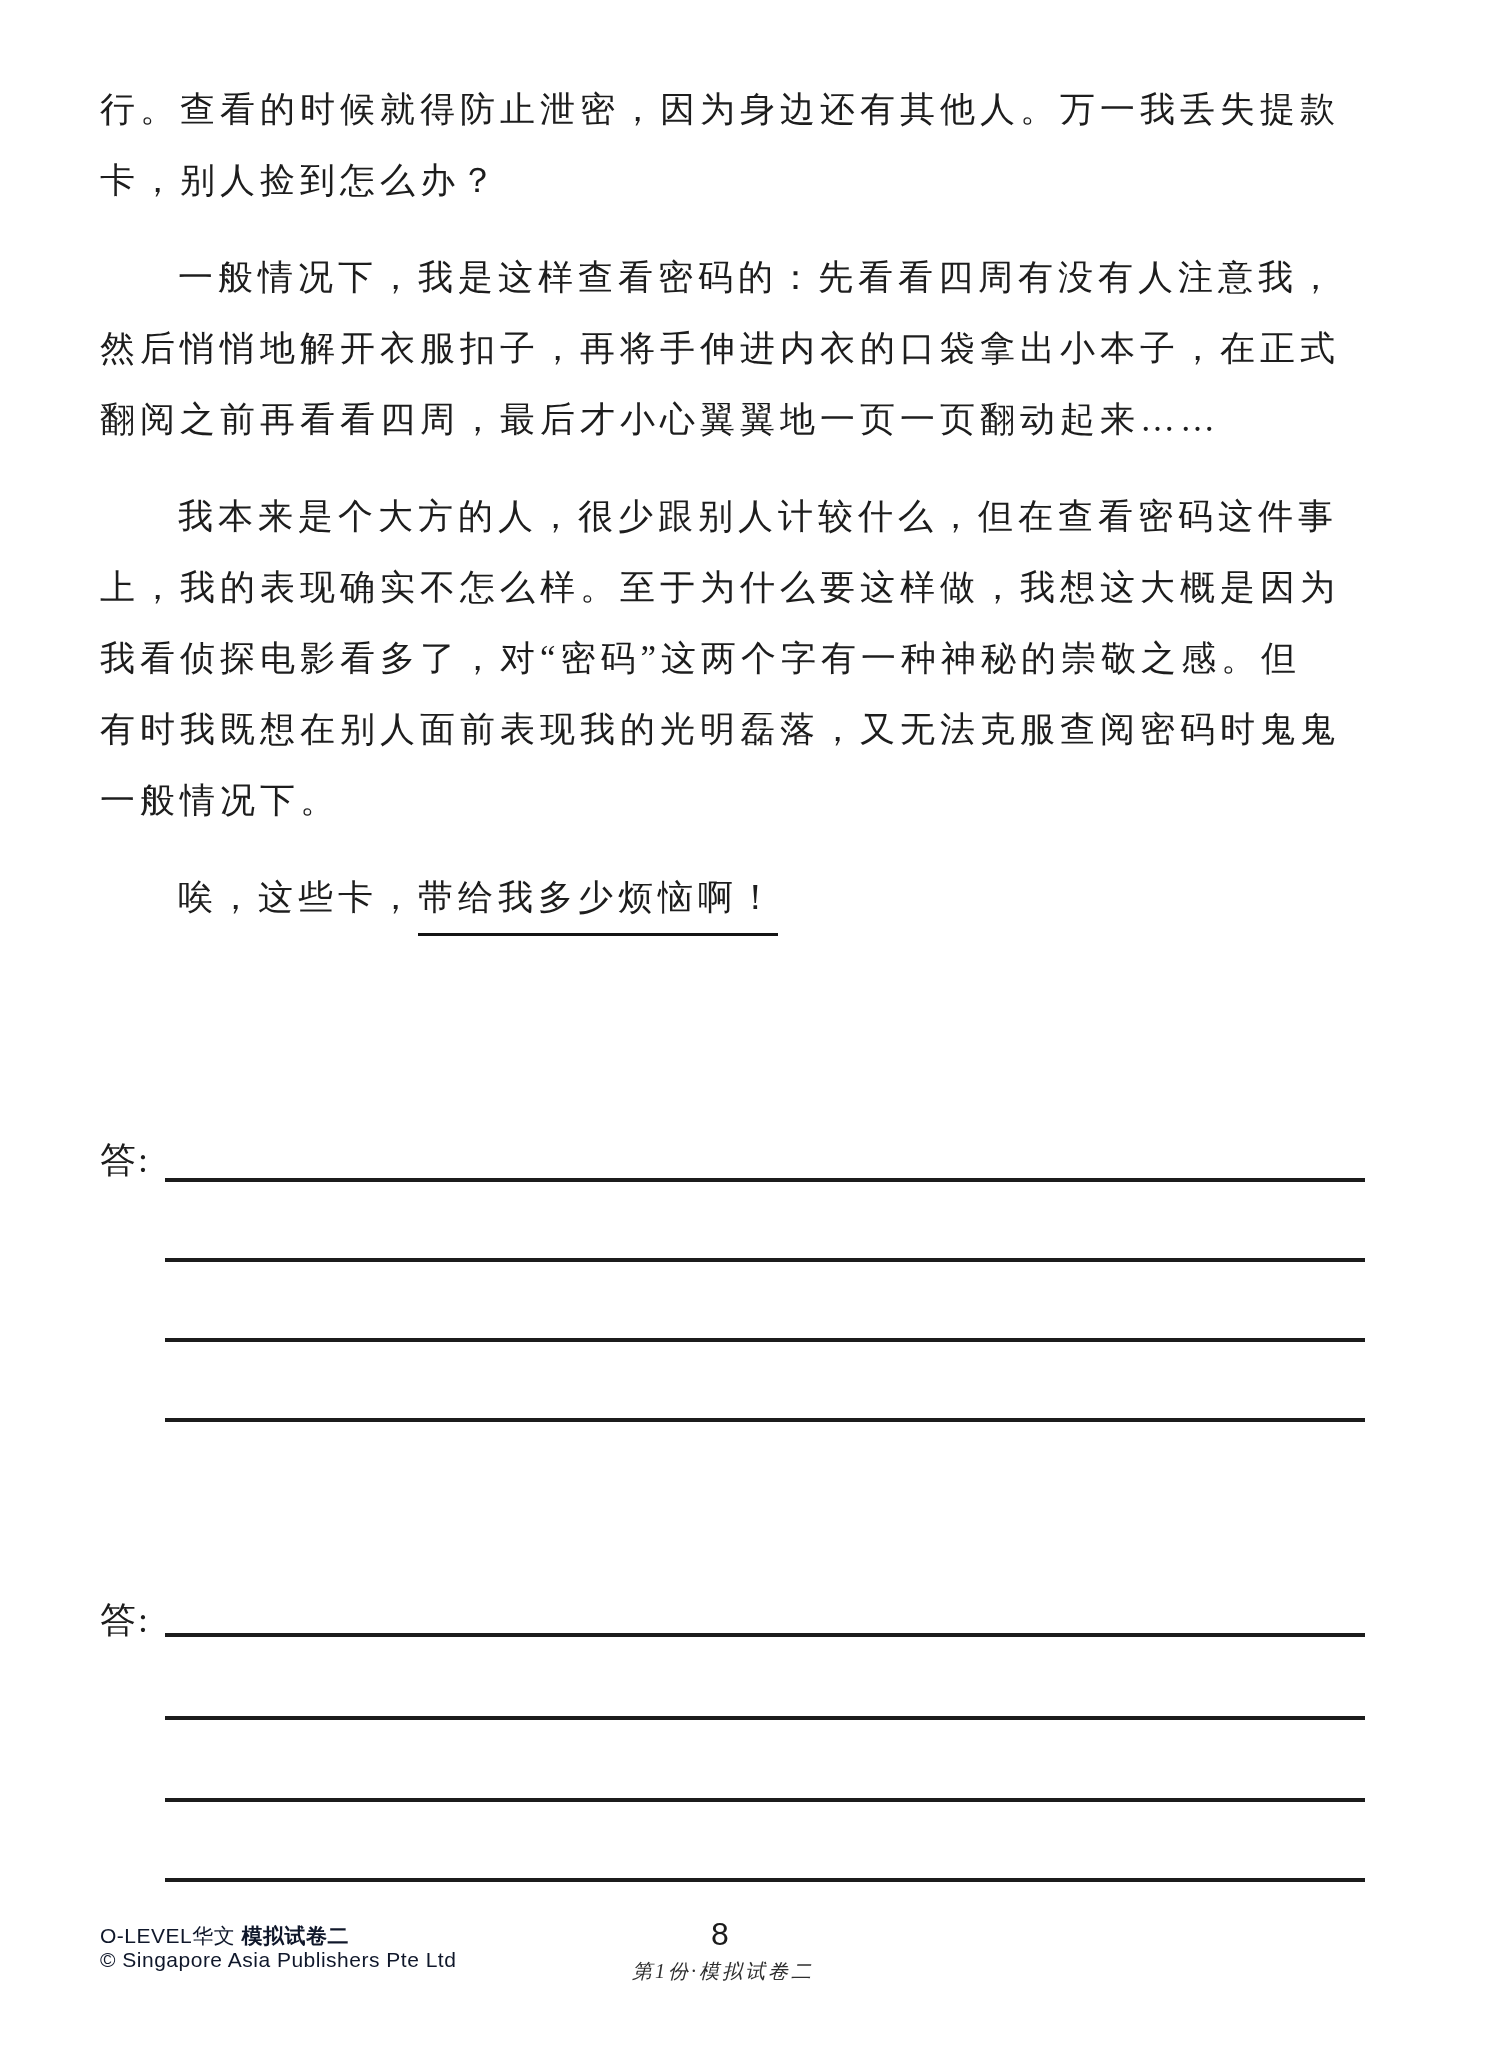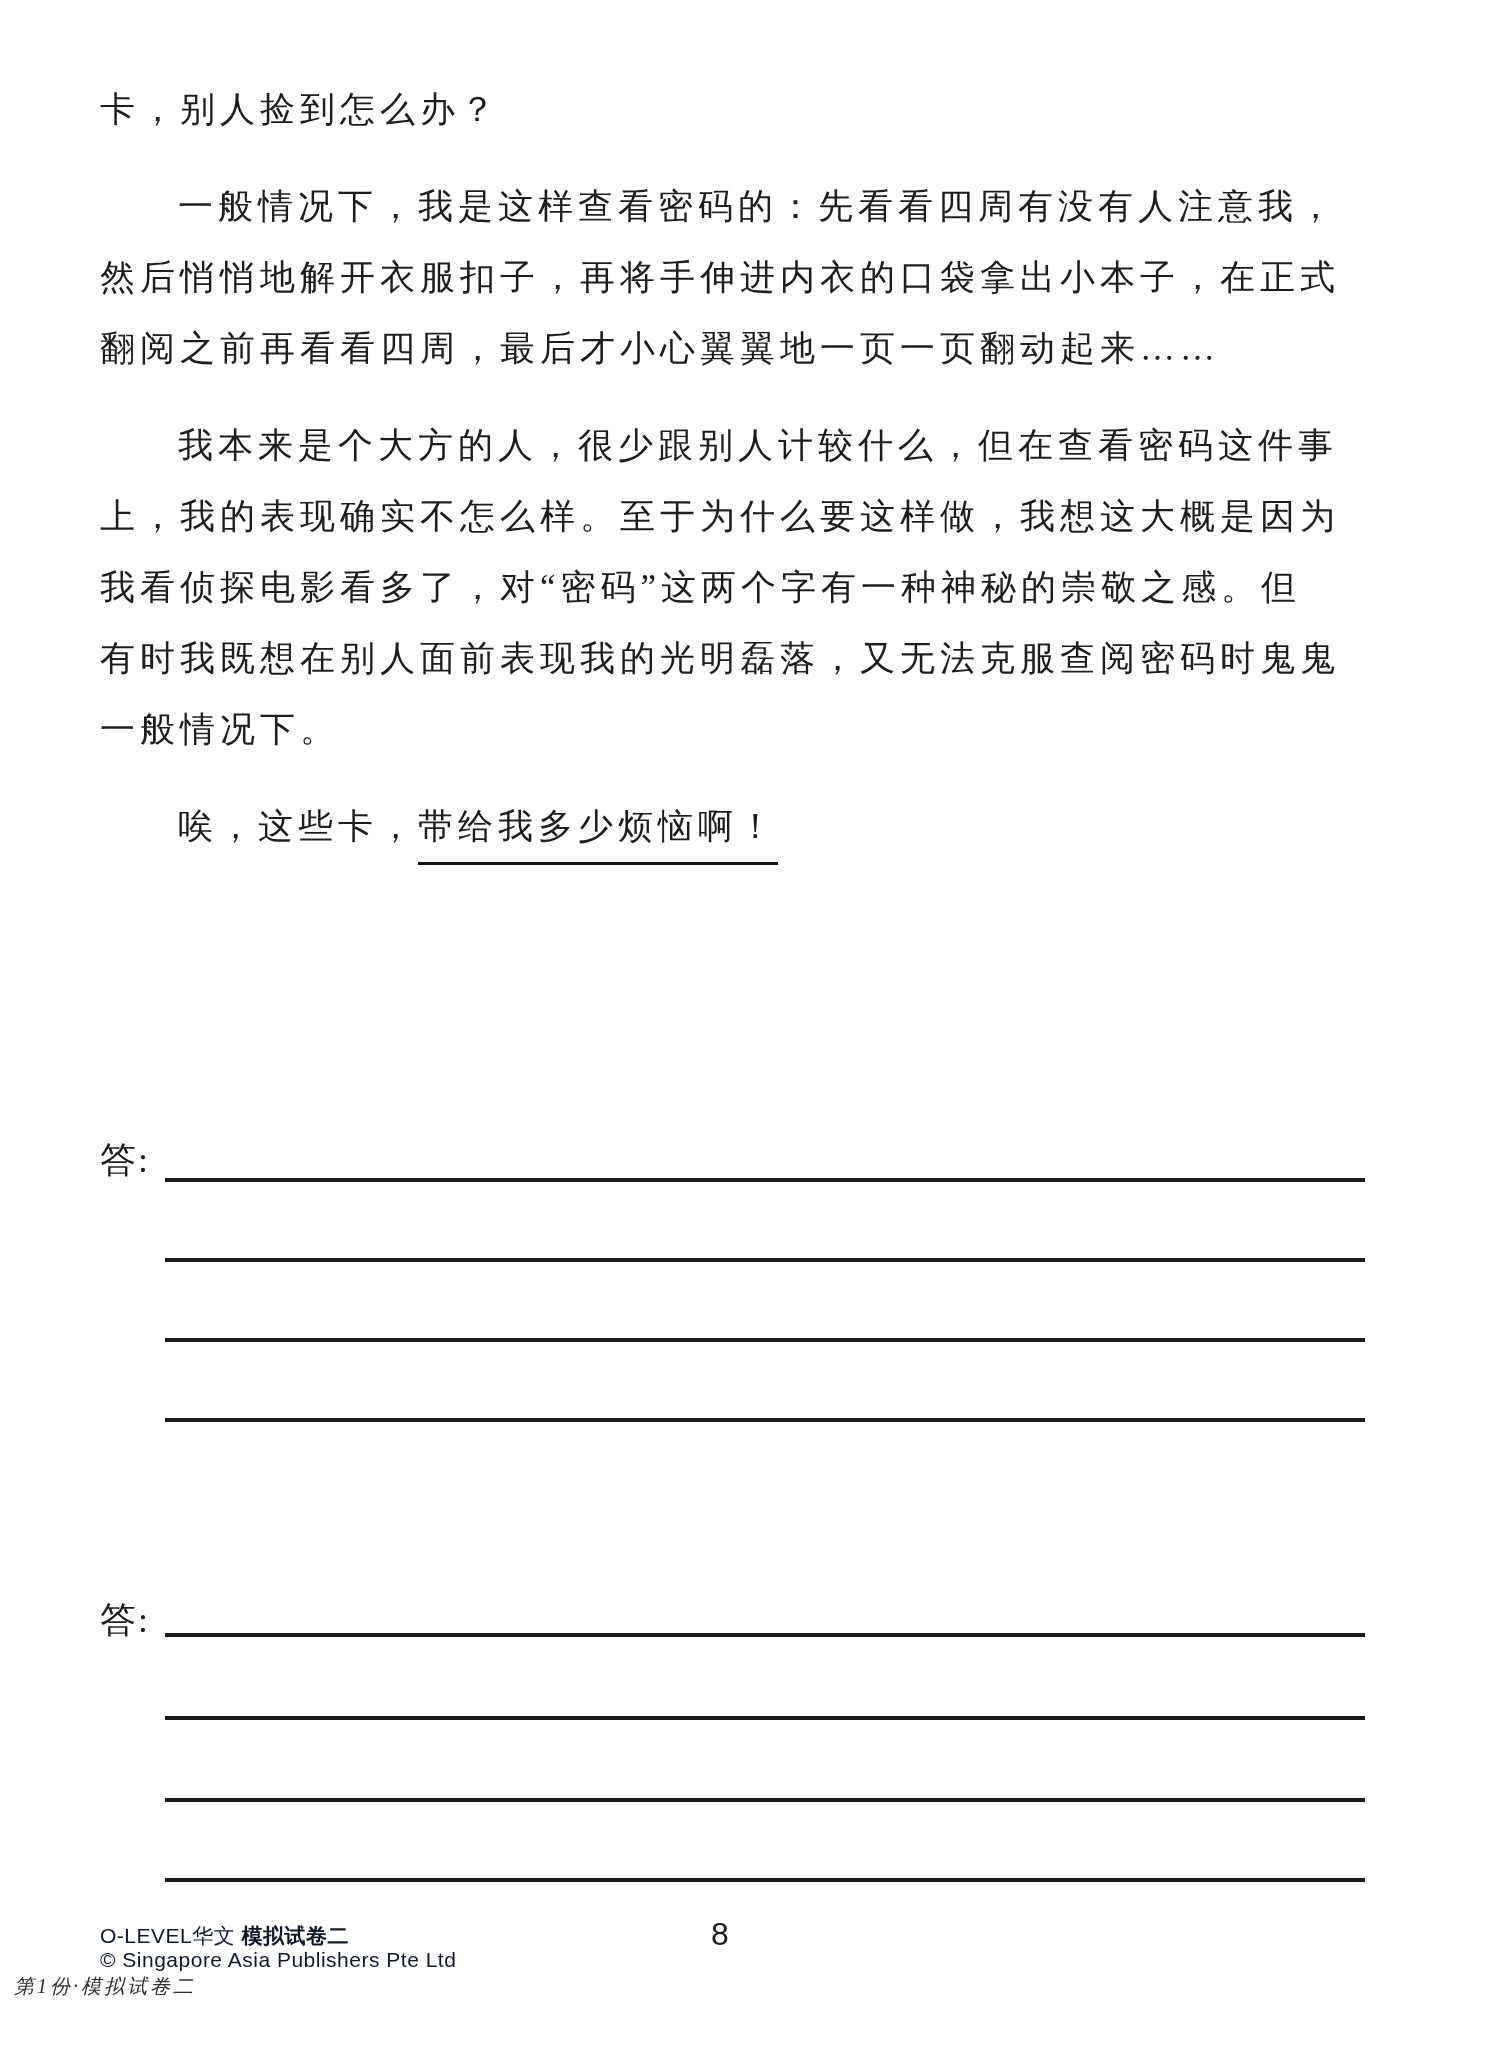--- a/index.html
+++ b/index.html
@@ -104,37 +104,38 @@
     left:0;
     top:1916px;
     width:1440px;
     text-align:center;
     font-family:"Liberation Sans", sans-serif;
     font-size:32px;
     color:#1b1b1b;
   }
   .running-caption{
     position:absolute;
-    left:14px;
+    left:0;
     top:1958px;
     width:1446px;
+    text-align:center;
     font-family:"Liberation Serif", serif;
     font-style:italic;
     font-size:20px;
     letter-spacing:3px;
     color:#2e2e2e;
-    margin-top:15px;
   }
 </style>
 </head>
 <body>
 
 <div class="page">
 
   <section class="passage">
+    <div class="pline">行。查看的时候就得防止泄密，因为身边还有其他人。万一我丢失提款</div>
     <div class="pline">卡，别人捡到怎么办？</div>
     <div class="pline indent para-gap">一般情况下，我是这样查看密码的：先看看四周有没有人注意我，</div>
     <div class="pline">然后悄悄地解开衣服扣子，再将手伸进内衣的口袋拿出小本子，在正式</div>
     <div class="pline">翻阅之前再看看四周，最后才小心翼翼地一页一页翻动起来……</div>
     <div class="pline indent para-gap">我本来是个大方的人，很少跟别人计较什么，但在查看密码这件事</div>
     <div class="pline">上，我的表现确实不怎么样。至于为什么要这样做，我想这大概是因为</div>
     <div class="pline">我看侦探电影看多了，对“密码”这两个字有一种神秘的崇敬之感。但</div>
     <div class="pline">有时我既想在别人面前表现我的光明磊落，又无法克服查阅密码时鬼鬼</div>
     <div class="pline">一般情况下。</div>
     <div class="pline indent para-gap">

